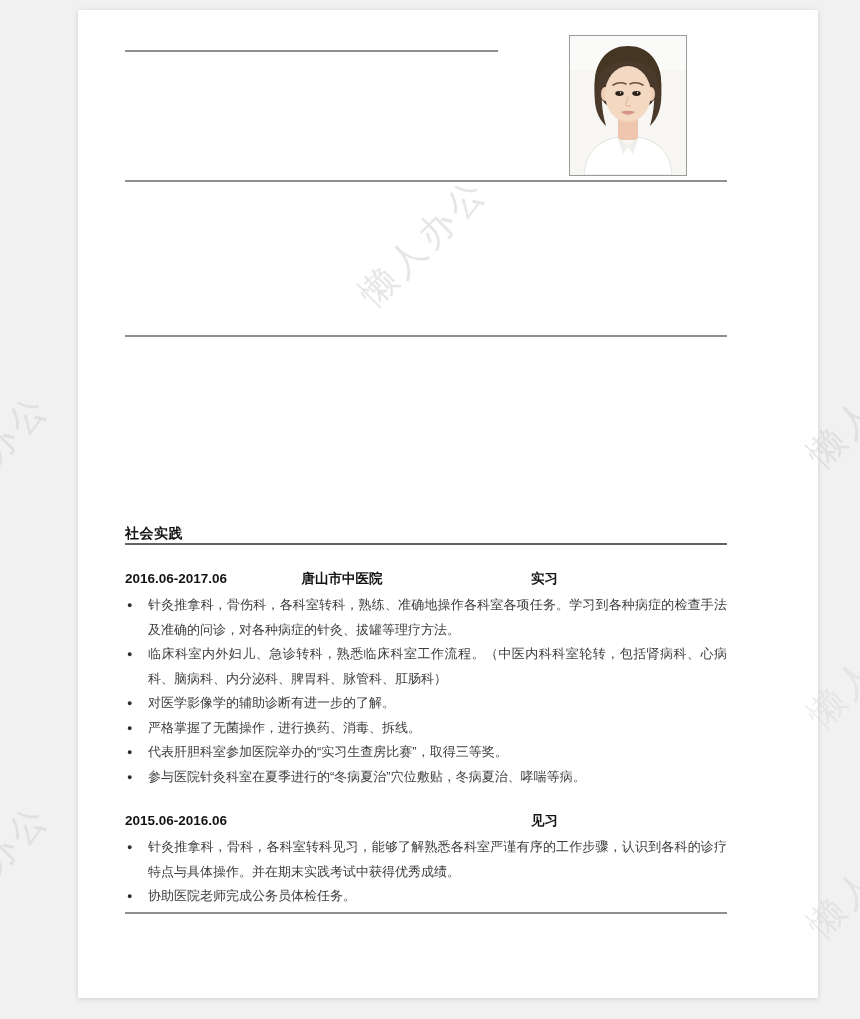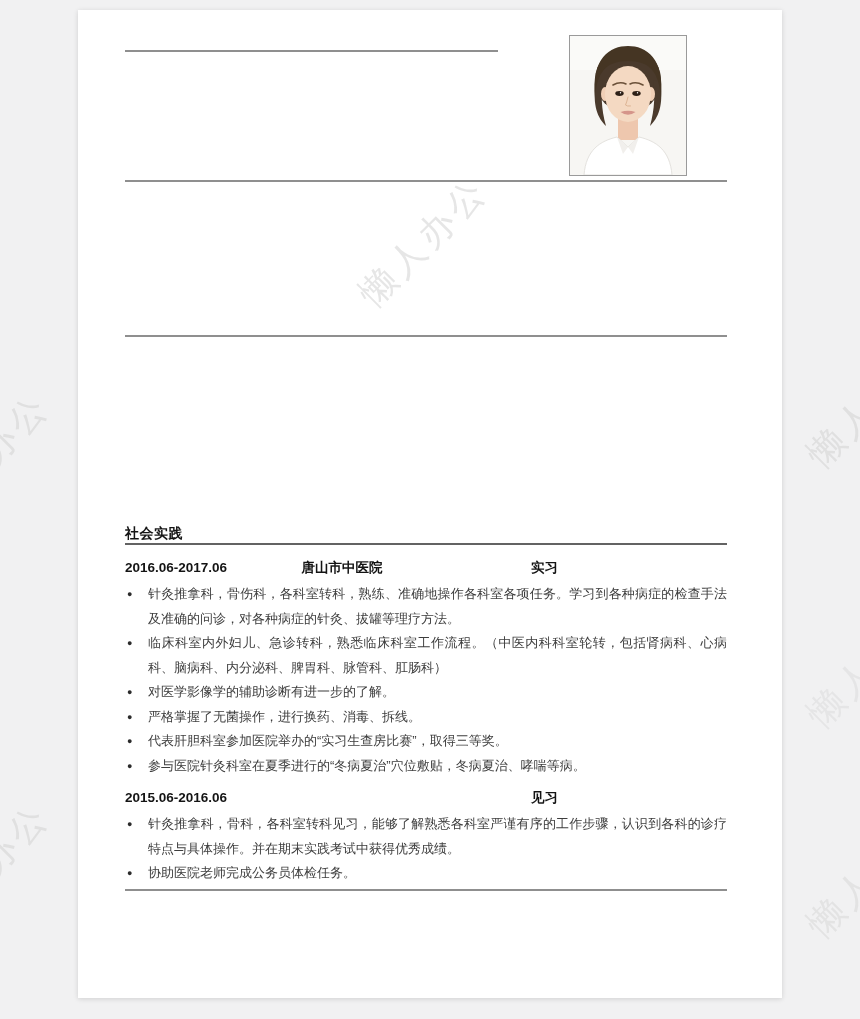--- a/index.html
+++ b/index.html
@@ -32,20 +32,21 @@
   .wm5{left:-14px;top:868px;opacity:.42;}
   .wm6{left:872px;top:873px;opacity:.34;}
 
   
   .page{
     position:absolute;
     left:78px;top:10px;
     width:704px;height:988px;
     background:#ffffff;
     box-shadow:0 1px 5px rgba(0,0,0,.14);
+    padding-left:36px;
   }
 
   .rule{position:absolute;height:2px;background:#8f8f8f;}
   .rule-1{left:47px;top:40px;width:373px;}
   .rule-2{left:47px;top:170px;width:602px;}
   .rule-3{left:47px;top:325px;width:602px;}
 
   .photo{
     position:absolute;
     left:491px;top:25px;
@@ -64,29 +65,29 @@
   }
   .sec-title{
     font-size:14px;line-height:18px;
     font-weight:700;color:#141414;
     letter-spacing:.5px;
   }
   .sec-underline{height:2px;background:#636363;margin-top:1px;}
 
   .entry-header{
     position:relative;
-    margin-top:14px;
+    margin-top:25px;
     height:18px;
     font-size:13.5px;line-height:18px;
     font-weight:700;color:#141414;
   }
   .entry-header .date{position:absolute;left:0;}
   .entry-header .org{position:absolute;left:117px;width:200px;text-align:center;font-family:Liberation Serif, serif;}
   .entry-header .role{position:absolute;left:406px;}
-  .eh2{margin-top:11px;}
+  .eh2{margin-top:23px;}
 
   ul.bullets{
     list-style:none;
     margin:5px 0 0 0;padding:0;
     font-size:13px;line-height:24.5px;
     text-align:justify;
     color:#3d3d3d;
   }
   ul.bullets li{position:relative;padding-left:23px;}
   ul.bullets .blt{

